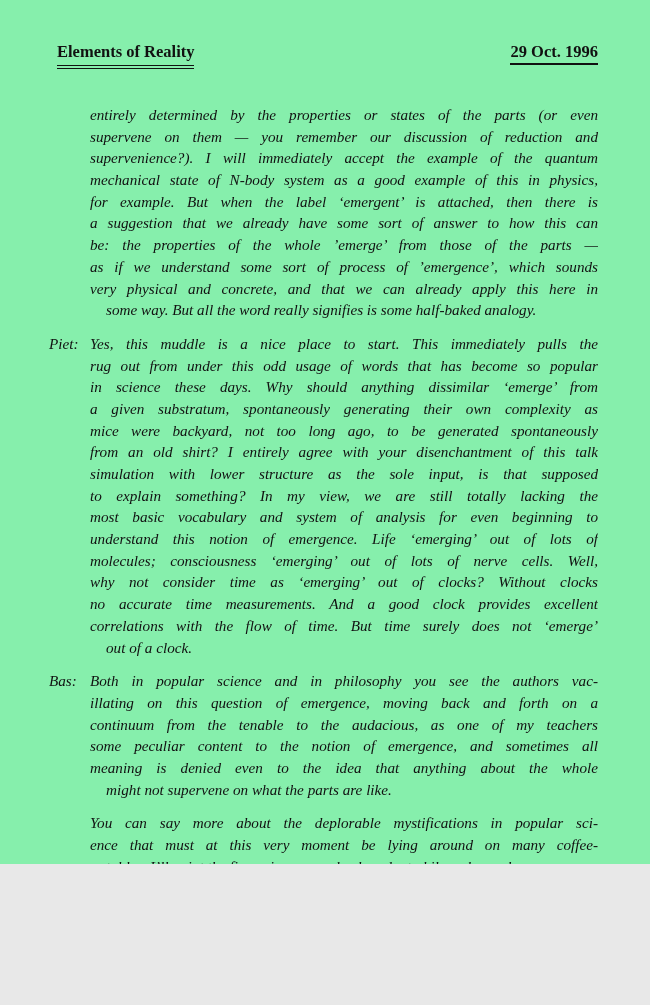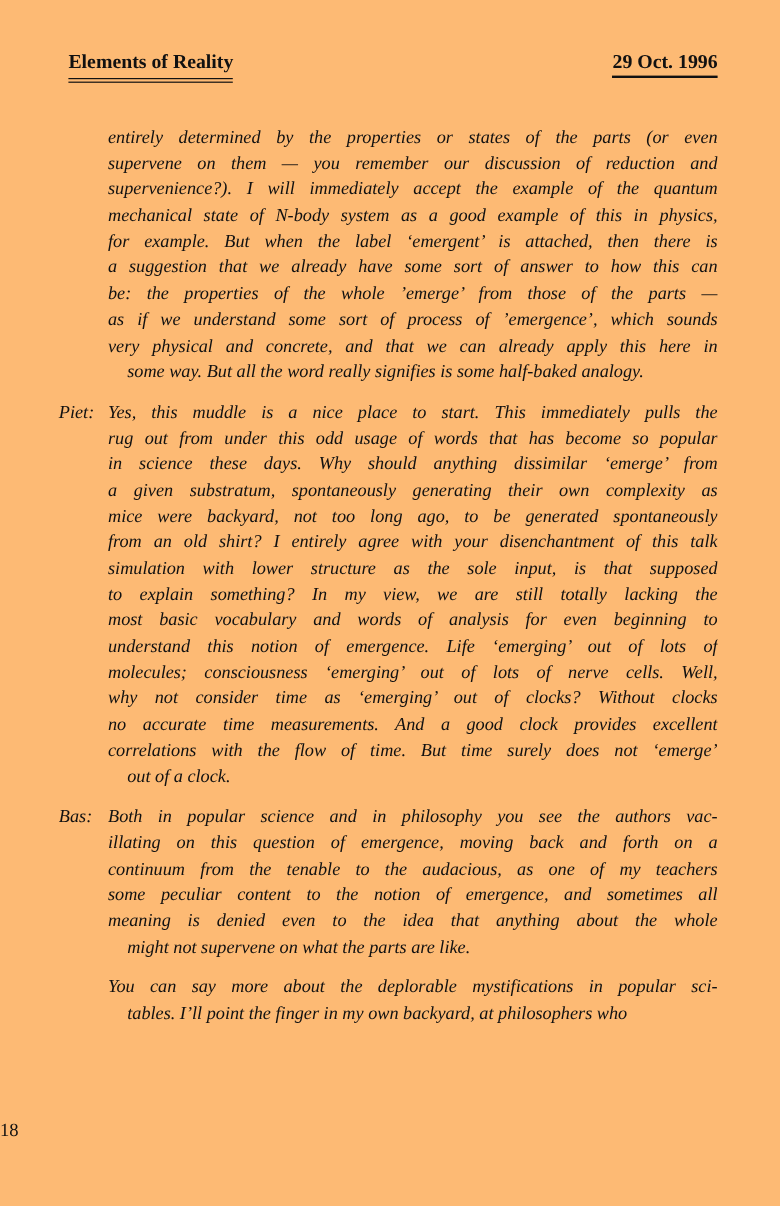--- a/index.html
+++ b/index.html
@@ -1,20 +1,20 @@
 <!DOCTYPE html>
 <html><head>
 <meta charset="utf-8">
 <style>
   html, body { margin: 0; padding: 0; background: #e8e8e8; }
   .page {
     position: relative;
     width: 650px;
-    height: 1005px;
-    background: #fdba74;
+    height: 864px;
+    background: #86efac;
     font-family: "Liberation Serif", "DejaVu Serif", serif;
     color: #111111;
     overflow: hidden;
     margin: 0 auto;
   }
   .running-head {
     position: absolute;
     top: 42px;
     left: 57px;
     width: 541px;
@@ -102,38 +102,39 @@
       <div class="para">
         <span class="speaker-label">Piet:</span>
         <div class="line">Yes, this muddle is a nice place to start. This immediately pulls the</div>
         <div class="line">rug out from under this odd usage of words that has become so popular</div>
         <div class="line">in science these days. Why should anything dissimilar ‘emerge’ from</div>
         <div class="line">a given substratum, spontaneously generating their own complexity as</div>
         <div class="line">mice were backyard, not too long ago, to be generated spontaneously</div>
         <div class="line">from an old shirt? I entirely agree with your disenchantment of this talk</div>
         <div class="line">simulation with lower structure as the sole input, is that supposed</div>
         <div class="line">to explain something? In my view, we are still totally lacking the</div>
-        <div class="line">most basic vocabulary and words of analysis for even beginning to</div>
+        <div class="line">most basic vocabulary and system of analysis for even beginning to</div>
         <div class="line">understand this notion of emergence. Life ‘emerging’ out of lots of</div>
         <div class="line">molecules; consciousness ‘emerging’ out of lots of nerve cells. Well,</div>
         <div class="line">why not consider time as ‘emerging’ out of clocks? Without clocks</div>
         <div class="line">no accurate time measurements. And a good clock provides excellent</div>
         <div class="line">correlations with the flow of time. But time surely does not ‘emerge’</div>
         <div class="line last">out of a clock.</div>
       </div>
       <div class="para">
         <span class="speaker-label">Bas:</span>
         <div class="line">Both in popular science and in philosophy you see the authors vac-</div>
         <div class="line">illating on this question of emergence, moving back and forth on a</div>
         <div class="line">continuum from the tenable to the audacious, as one of my teachers</div>
         <div class="line">some peculiar content to the notion of emergence, and sometimes all</div>
         <div class="line">meaning is denied even to the idea that anything about the whole</div>
         <div class="line last">might not supervene on what the parts are like.</div>
       </div>
       <div class="para">
         <div class="line">You can say more about the deplorable mystifications in popular sci-</div>
+        <div class="line">ence that must at this very moment be lying around on many coffee-</div>
         <div class="line last">tables. I’ll point the finger in my own backyard, at philosophers who</div>
       </div>
     </div>
 
   <div class="footer">18</div>
 
 </div>
 
 </body></html>

